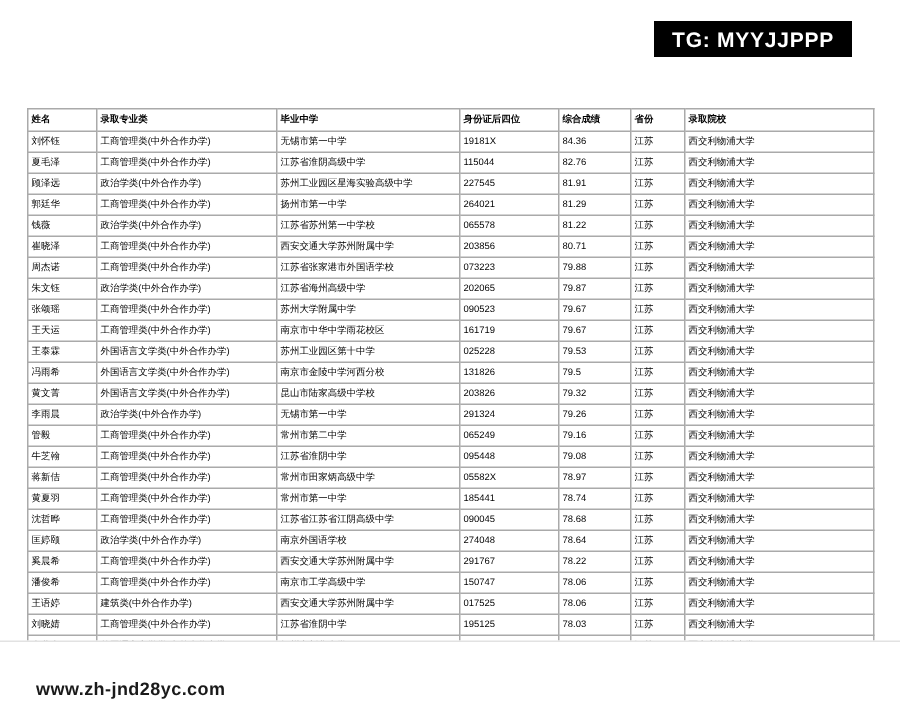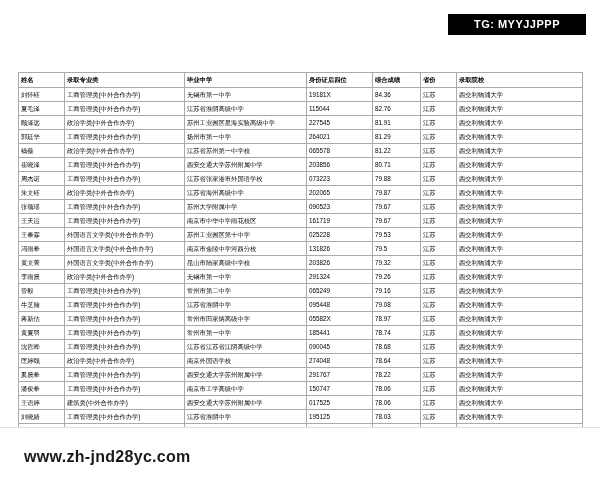--- a/index.html
+++ b/index.html
@@ -10,27 +10,27 @@
     width: 600px;
     height: 480px;
     background: #ffffff;
     font-family: "Liberation Sans", sans-serif;
     position: relative;
     overflow: hidden;
   }
   .tg-badge {
     position: absolute;
     top: 14px;
-    right: 14px;
+    right: 32px;
     background: #000000;
     color: #ffffff;
-    font-size: 11px;
+    font-size: 14px;
     font-weight: bold;
     letter-spacing: 0.5px;
-    padding: 5px 26px;
+    padding: 5px 12px;
     line-height: 1;
   }
   .table-wrap {
     position: absolute;
     top: 72px;
     left: 18px;
     width: 564px;
   }
   table.data {
     border-collapse: collapse;
@@ -67,21 +67,21 @@
     right: 0;
     bottom: 0;
     height: 52px;
     border-top: 1px solid #e2e2e2;
     background: #ffffff;
   }
   .footer-url {
     position: absolute;
     left: 24px;
     bottom: 14px;
-    font-size: 16px;
+    font-size: 12px;
     font-weight: bold;
     color: #1a1a1a;
     letter-spacing: 0.3px;
   }
 </style>
 </head>
 <body>
 
 <div class="tg-badge">TG: MYYJJPPP</div>
 

